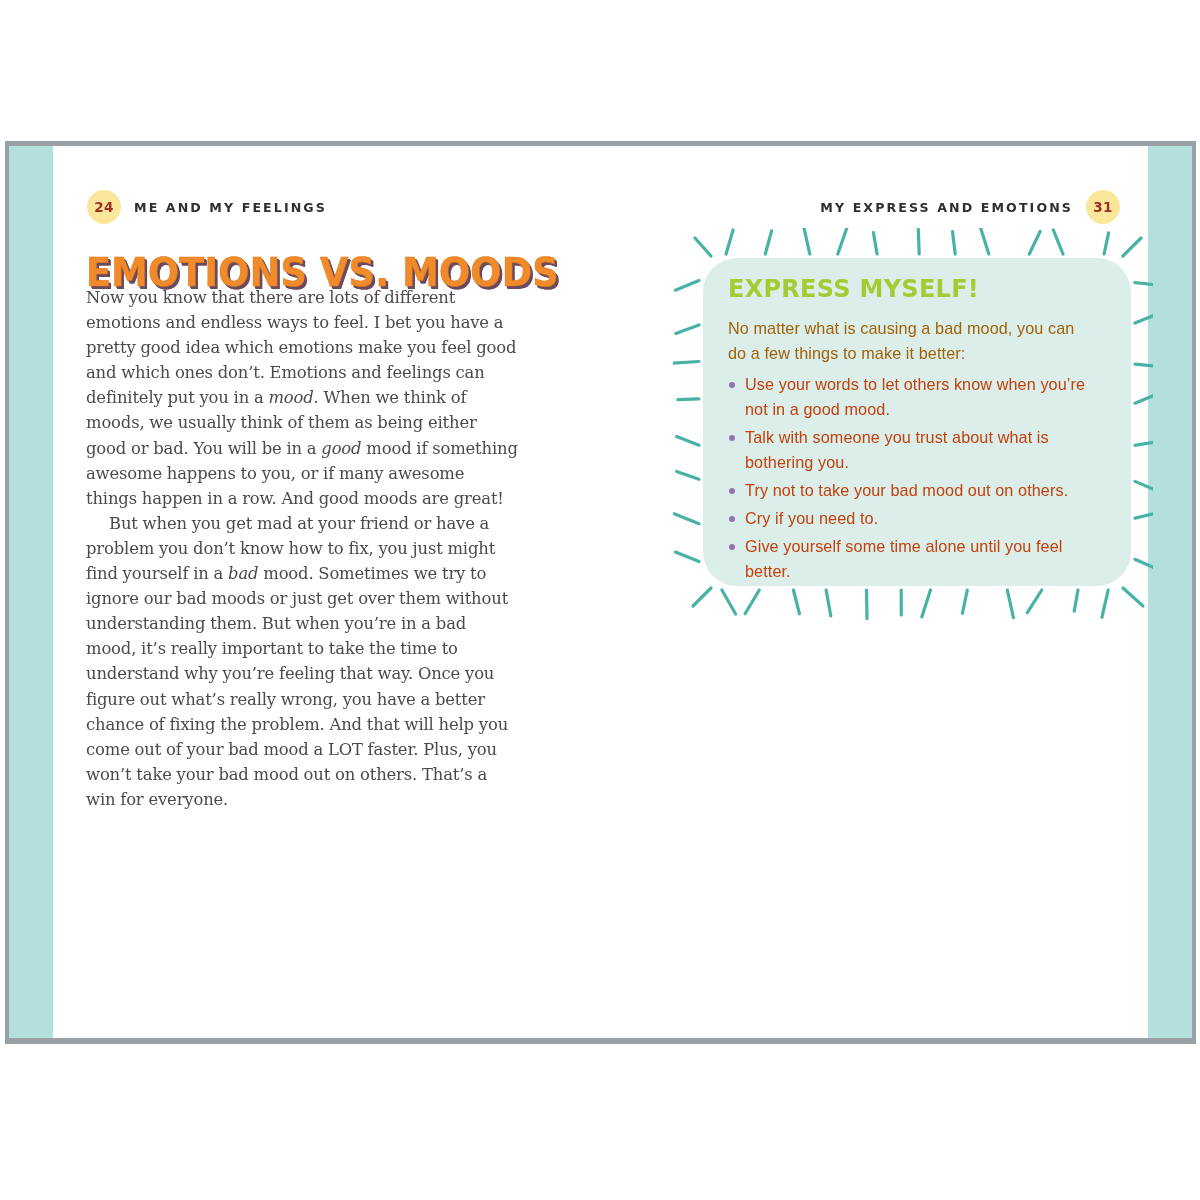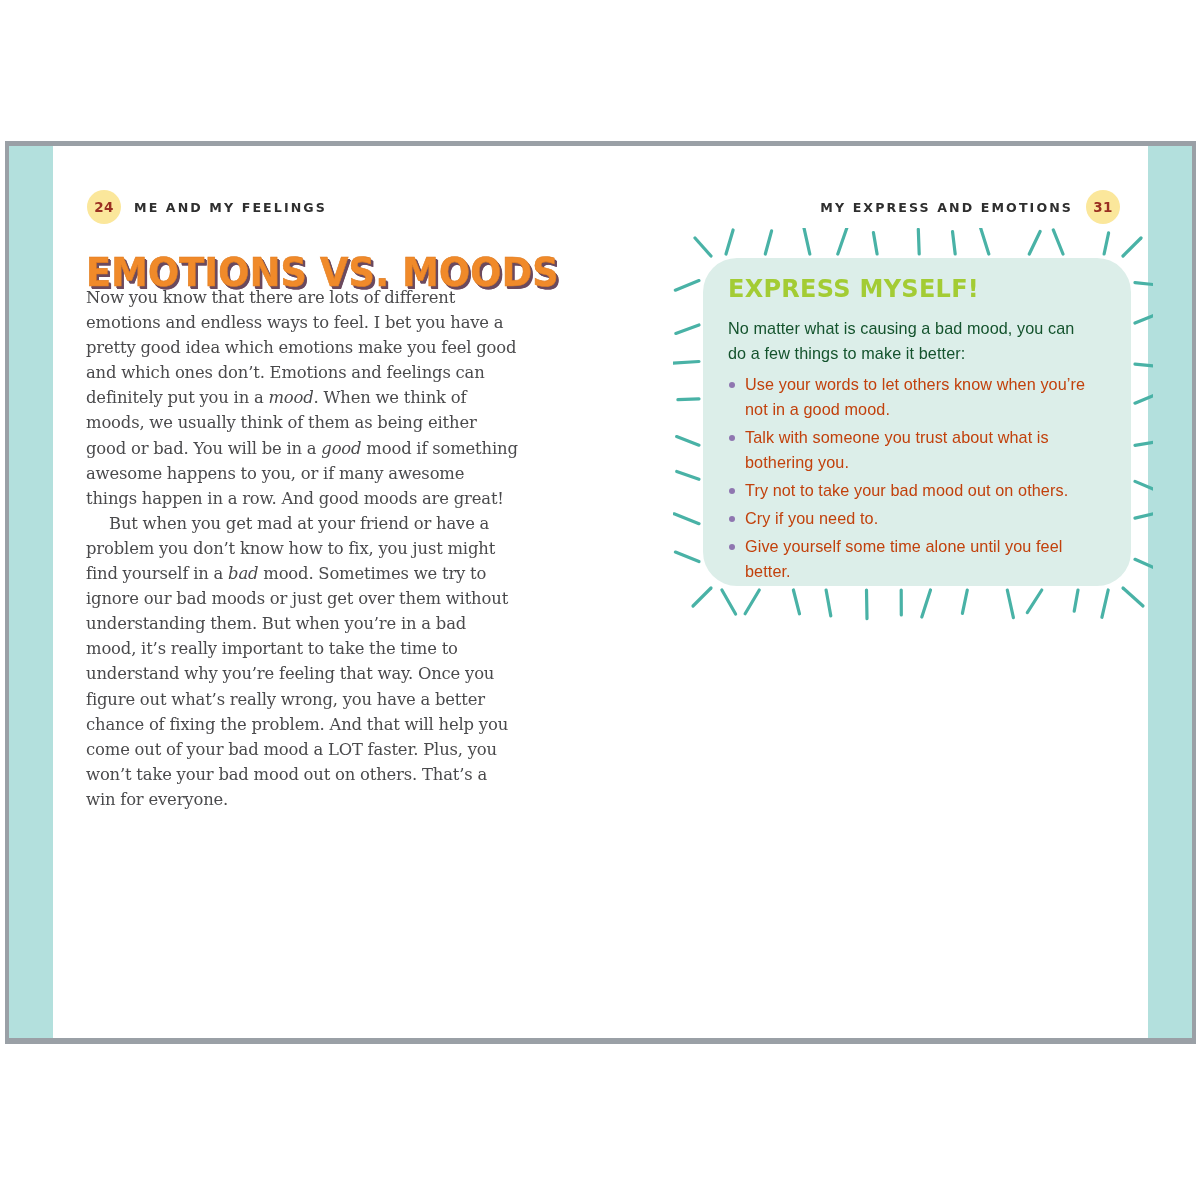--- a/index.html
+++ b/index.html
@@ -133,21 +133,21 @@
     letter-spacing: 0.3px;
     color: #a3cc34;
     margin: 0 0 13px 0;
     transform: scaleX(0.96);
     transform-origin: left center;
   }
   .callout-lead {
     font-family: "Liberation Sans", sans-serif;
     font-size: 16.2px;
     line-height: 25px;
-    color: #14532d;
+    color: #a16207;
     margin: 0 0 6px 0;
     width: 352px;
     letter-spacing: 0.1px;
   }
   .callout-list {
     list-style: none;
     margin: 0; padding: 0;
     width: 362px;
   }
   .callout-list li {

